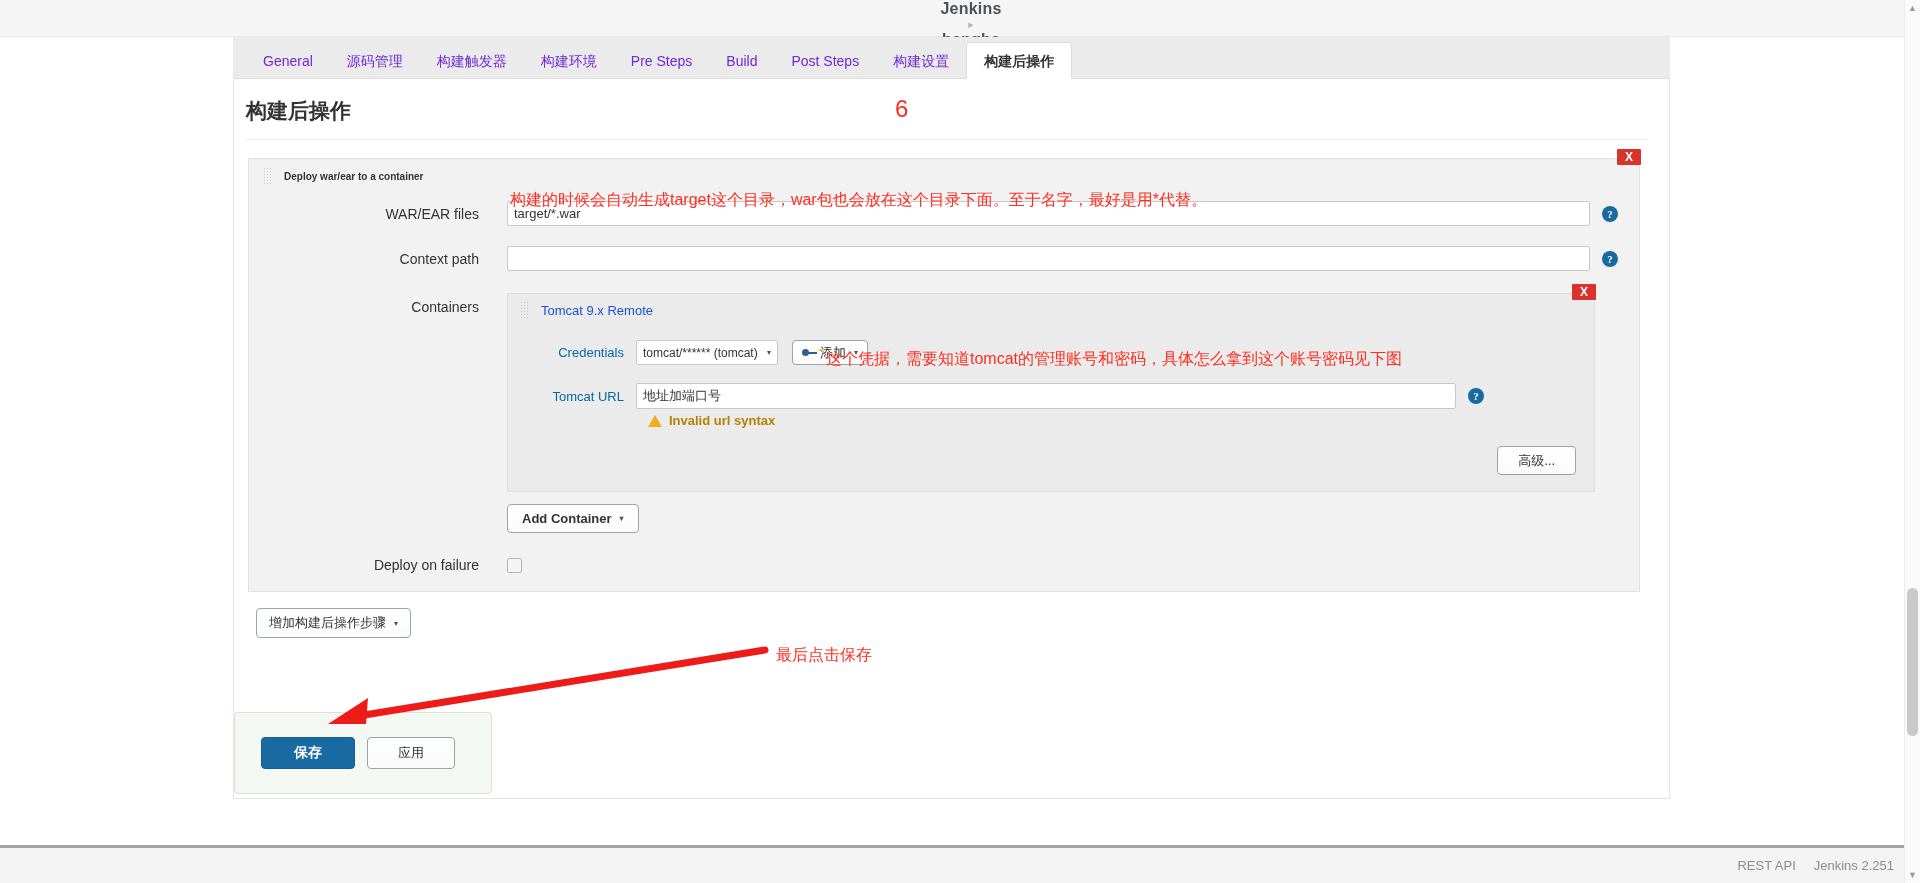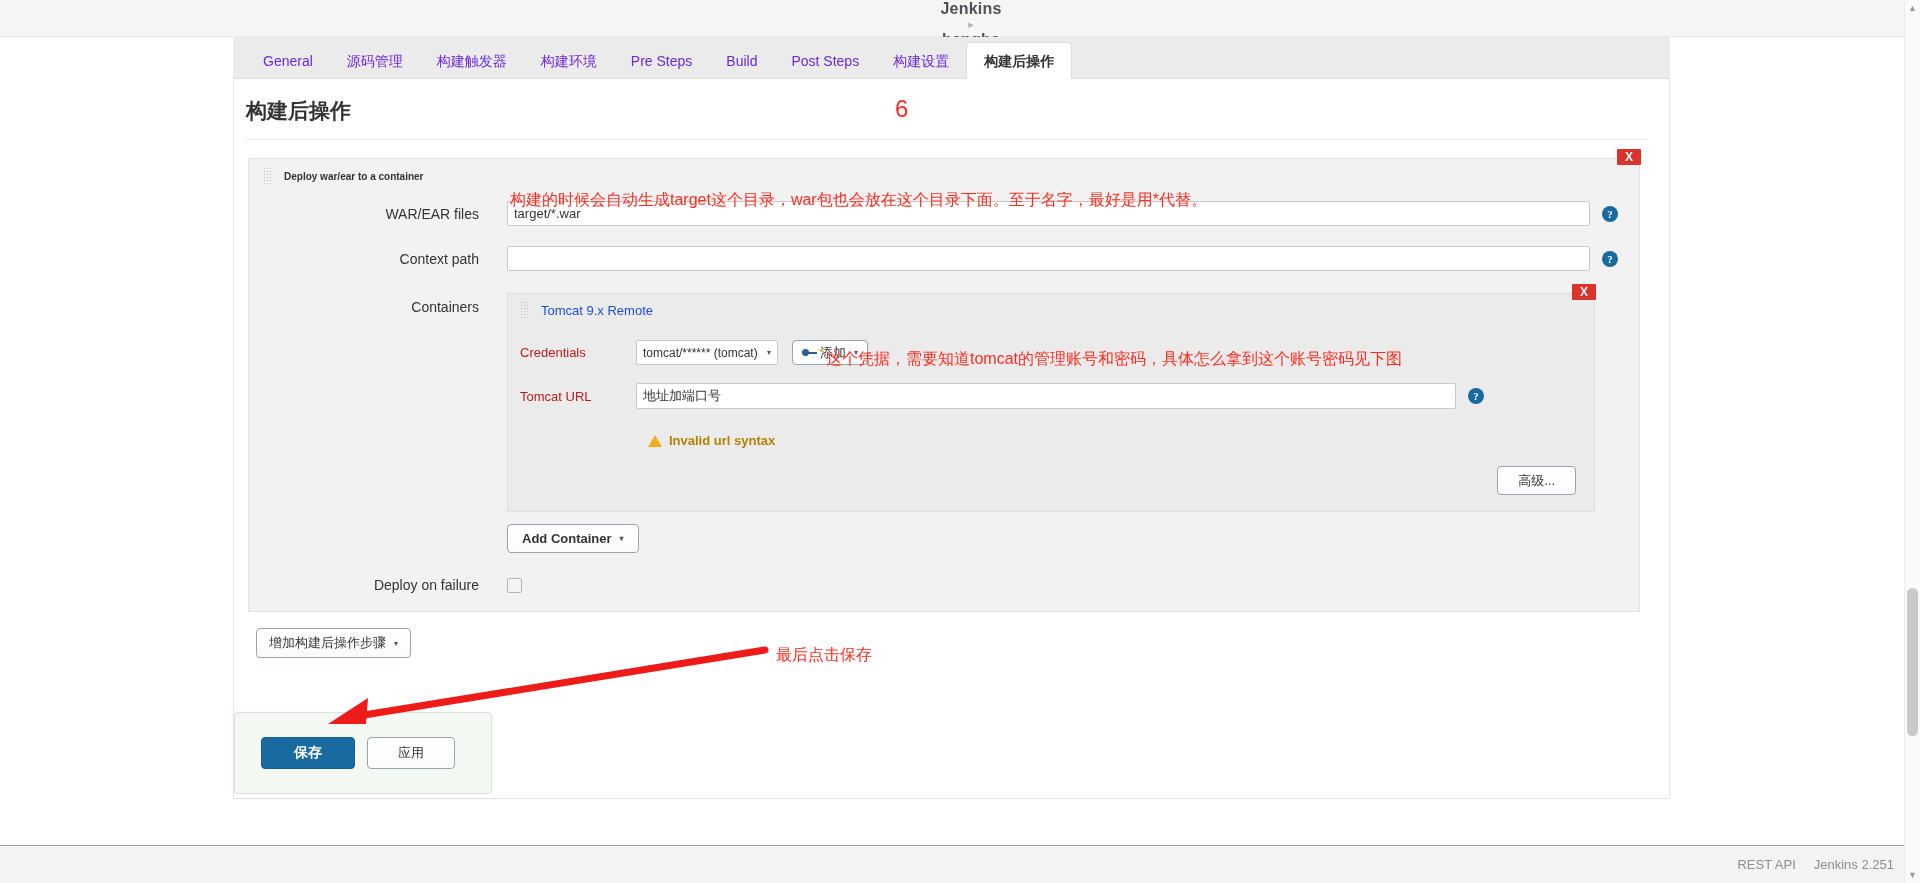--- a/index.html
+++ b/index.html
@@ -209,24 +209,24 @@
     color: #1d4ed8;
   }
   .inner-row {
     display: flex;
     align-items: center;
     margin-top: 6px;
     padding-left: 12px;
   }
   .inner-label {
     width: 116px;
-    text-align: left;
+    text-align: right;
     padding-right: 12px;
     font-size: 13px;
-    color: #b91c1c;
+    color: #0369a1;
     box-sizing: border-box;
   }
   .select-box {
     height: 25px;
     background: #ffffff;
     border: 1px solid #c8c8c8;
     border-radius: 2px;
     display: flex;
     align-items: center;
     justify-content: space-between;
@@ -273,21 +273,21 @@
     position: absolute;
     left: 6px; top: 4px;
     width: 9px; height: 2.5px;
     background: #2c5f8c;
     box-shadow: 9px -3px 0 -0.5px #d8c42a;
   }
 
   .warn-row {
     display: flex;
     align-items: center;
-    margin-top: 24px;
+    margin-top: 4px;
     padding-left: 140px;
     font-size: 13px;
     font-weight: bold;
     color: #b58100;
   }
   .warn-tri {
     width: 0; height: 0;
     border-left: 7px solid transparent;
     border-right: 7px solid transparent;
     border-bottom: 12px solid #f0ad20;
@@ -347,21 +347,21 @@
   }
 
   
   .footer {
     position: absolute;
     left: 0;
     top: 845px;
     width: 1920px;
     height: 38px;
     background: #f3f3f3;
-    border-top: 1px solid #a3a3a3;
+    border-top: 3px solid #a3a3a3;
     box-sizing: border-box;
     display: flex;
     align-items: center;
     justify-content: flex-end;
     padding-right: 26px;
     font-size: 13px;
     color: #8d8d8d;
     gap: 18px;
   }
   .footer a { color: #8d8d8d; text-decoration: none; cursor: pointer; }

